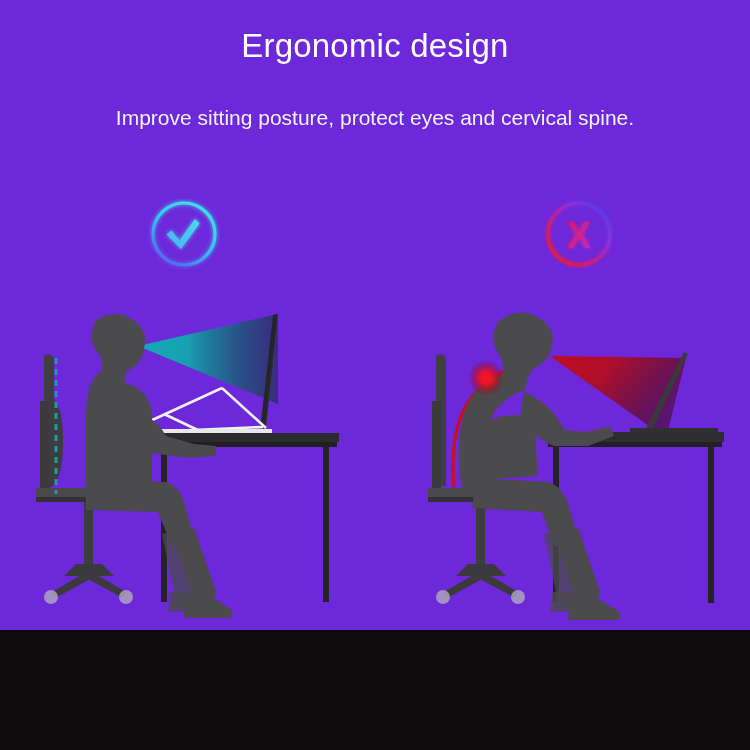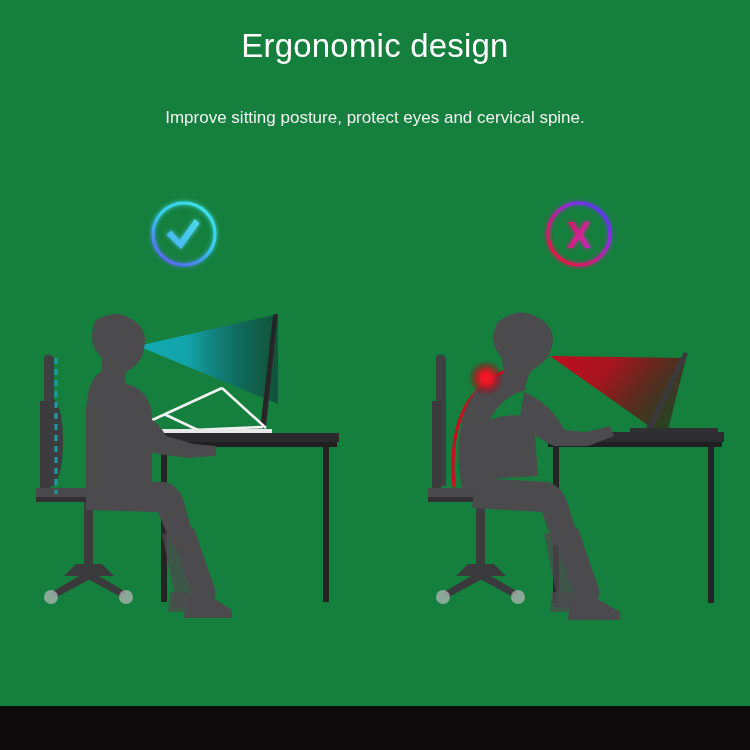--- a/index.html
+++ b/index.html
@@ -7,22 +7,22 @@
     margin: 0;
     padding: 0;
     background: #0d0b0c;
   }
   body {
     font-family: "Liberation Sans", sans-serif;
   }
   #page {
     position: relative;
     width: 750px;
-    height: 706px;
-    background: #15803d;
+    height: 630px;
+    background: #6d28d9;
     overflow: hidden;
   }
   
   #title {
     position: absolute;
     left: 0;
     top: 26px;
     width: 750px;
     text-align: center;
     color: #ffffff;
@@ -31,21 +31,21 @@
     letter-spacing: 0.2px;
     line-height: 40px;
   }
   #subtitle {
     position: absolute;
     left: 0;
     top: 106px;
     width: 750px;
     text-align: center;
     color: #f2f2f2;
-    font-size: 17px;
+    font-size: 21px;
     font-weight: 400;
     line-height: 24px;
   }
   
   .badge {
     position: absolute;
     width: 72px;
     height: 72px;
   }
   #badge-check { left: 148px; top: 198px; }

